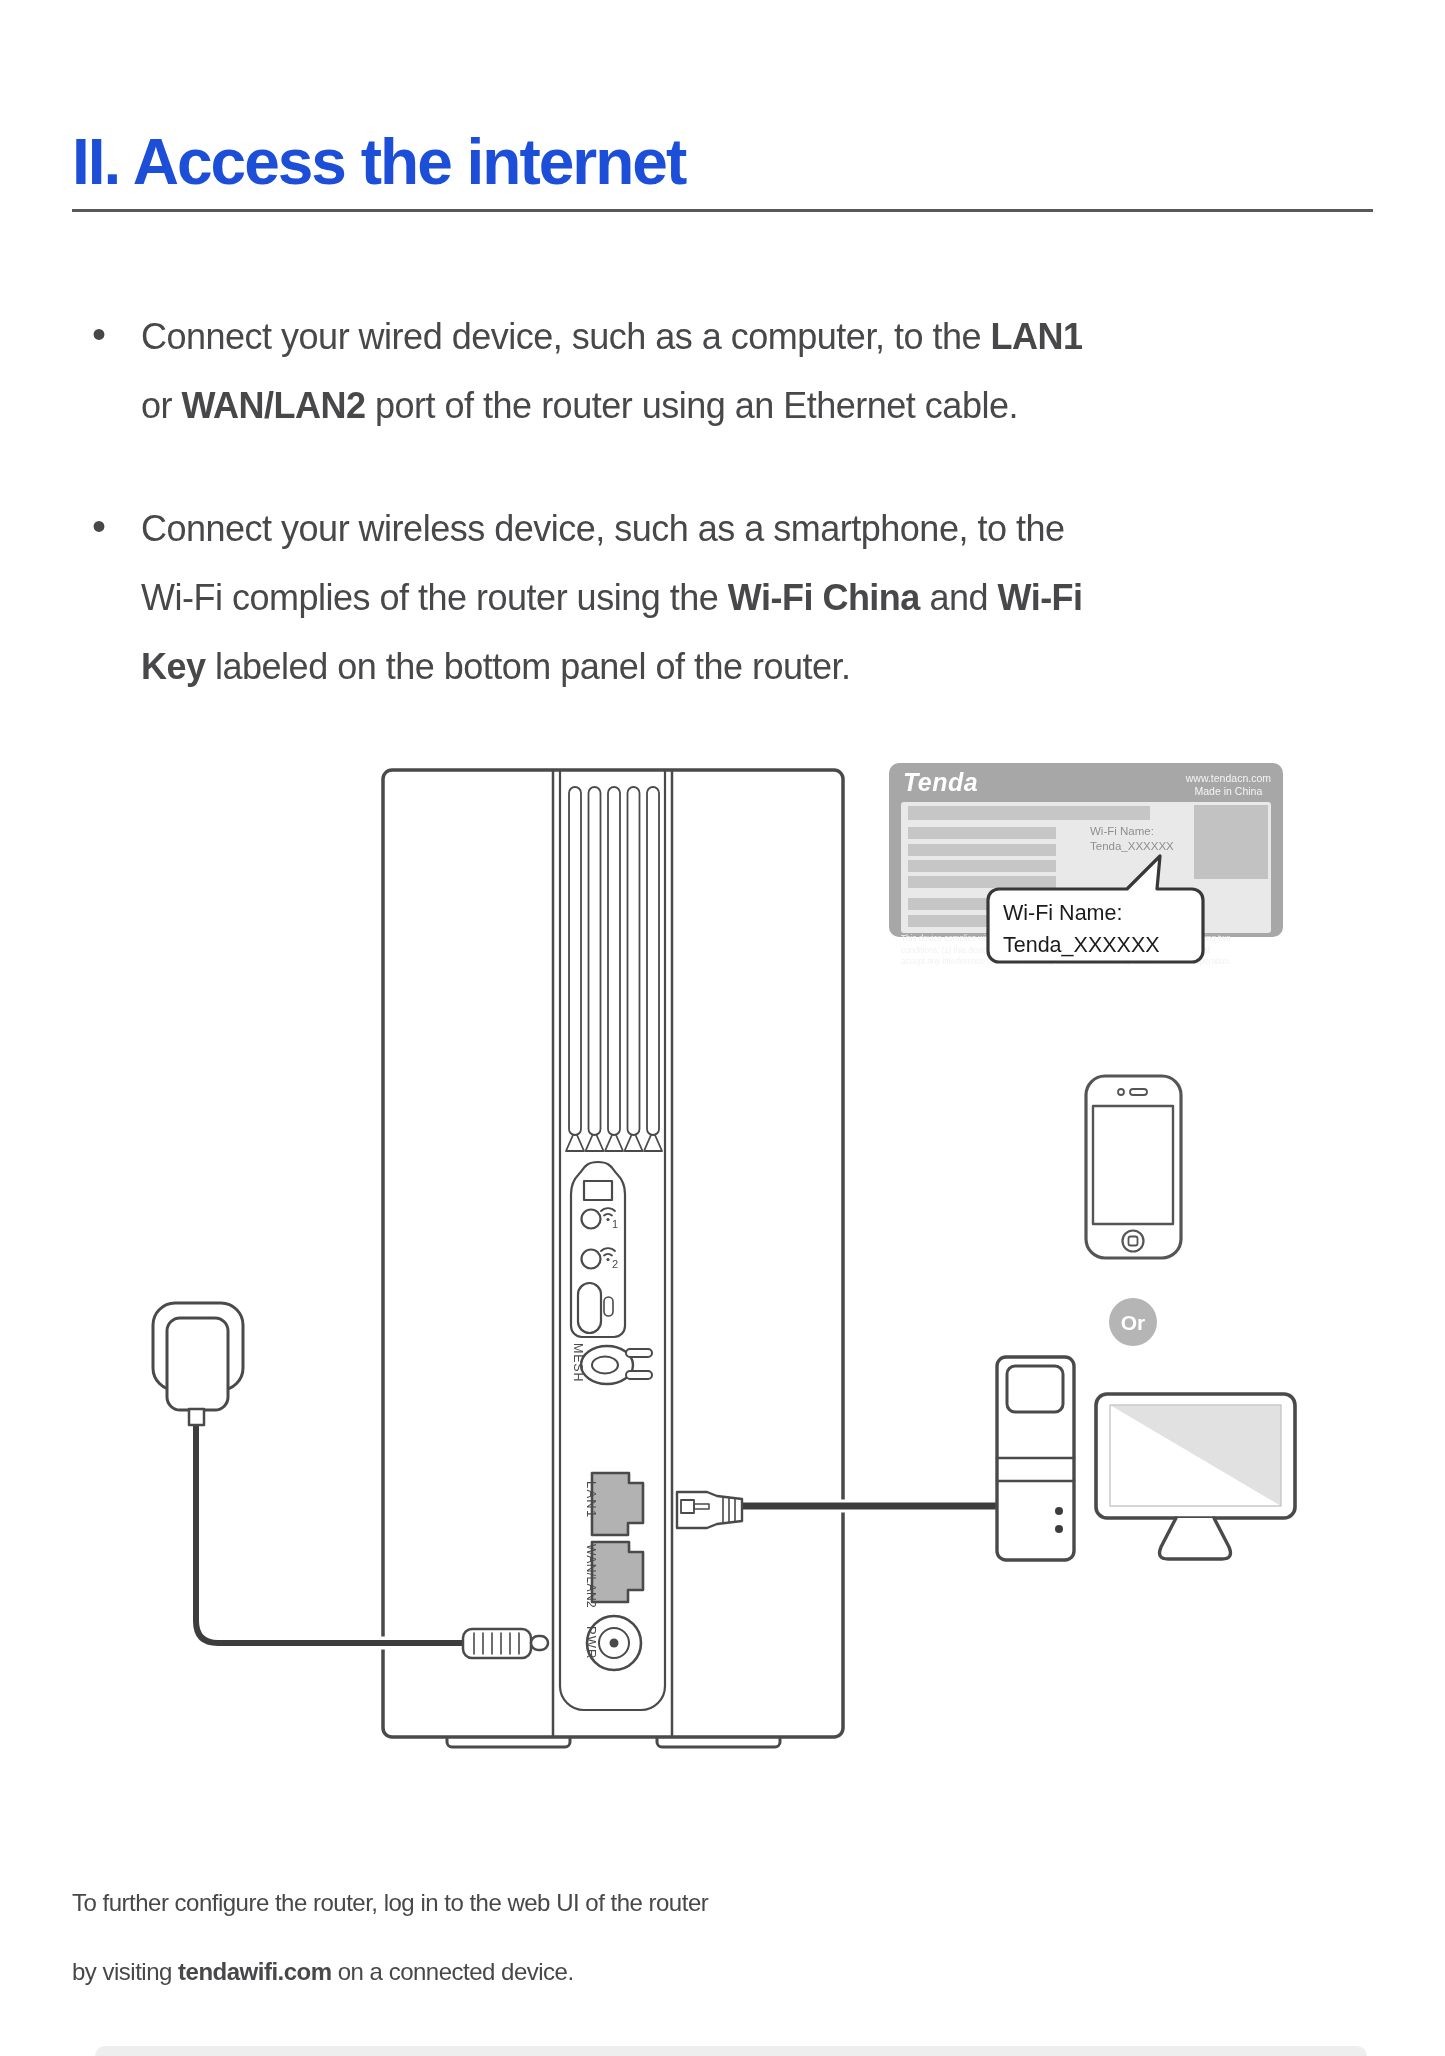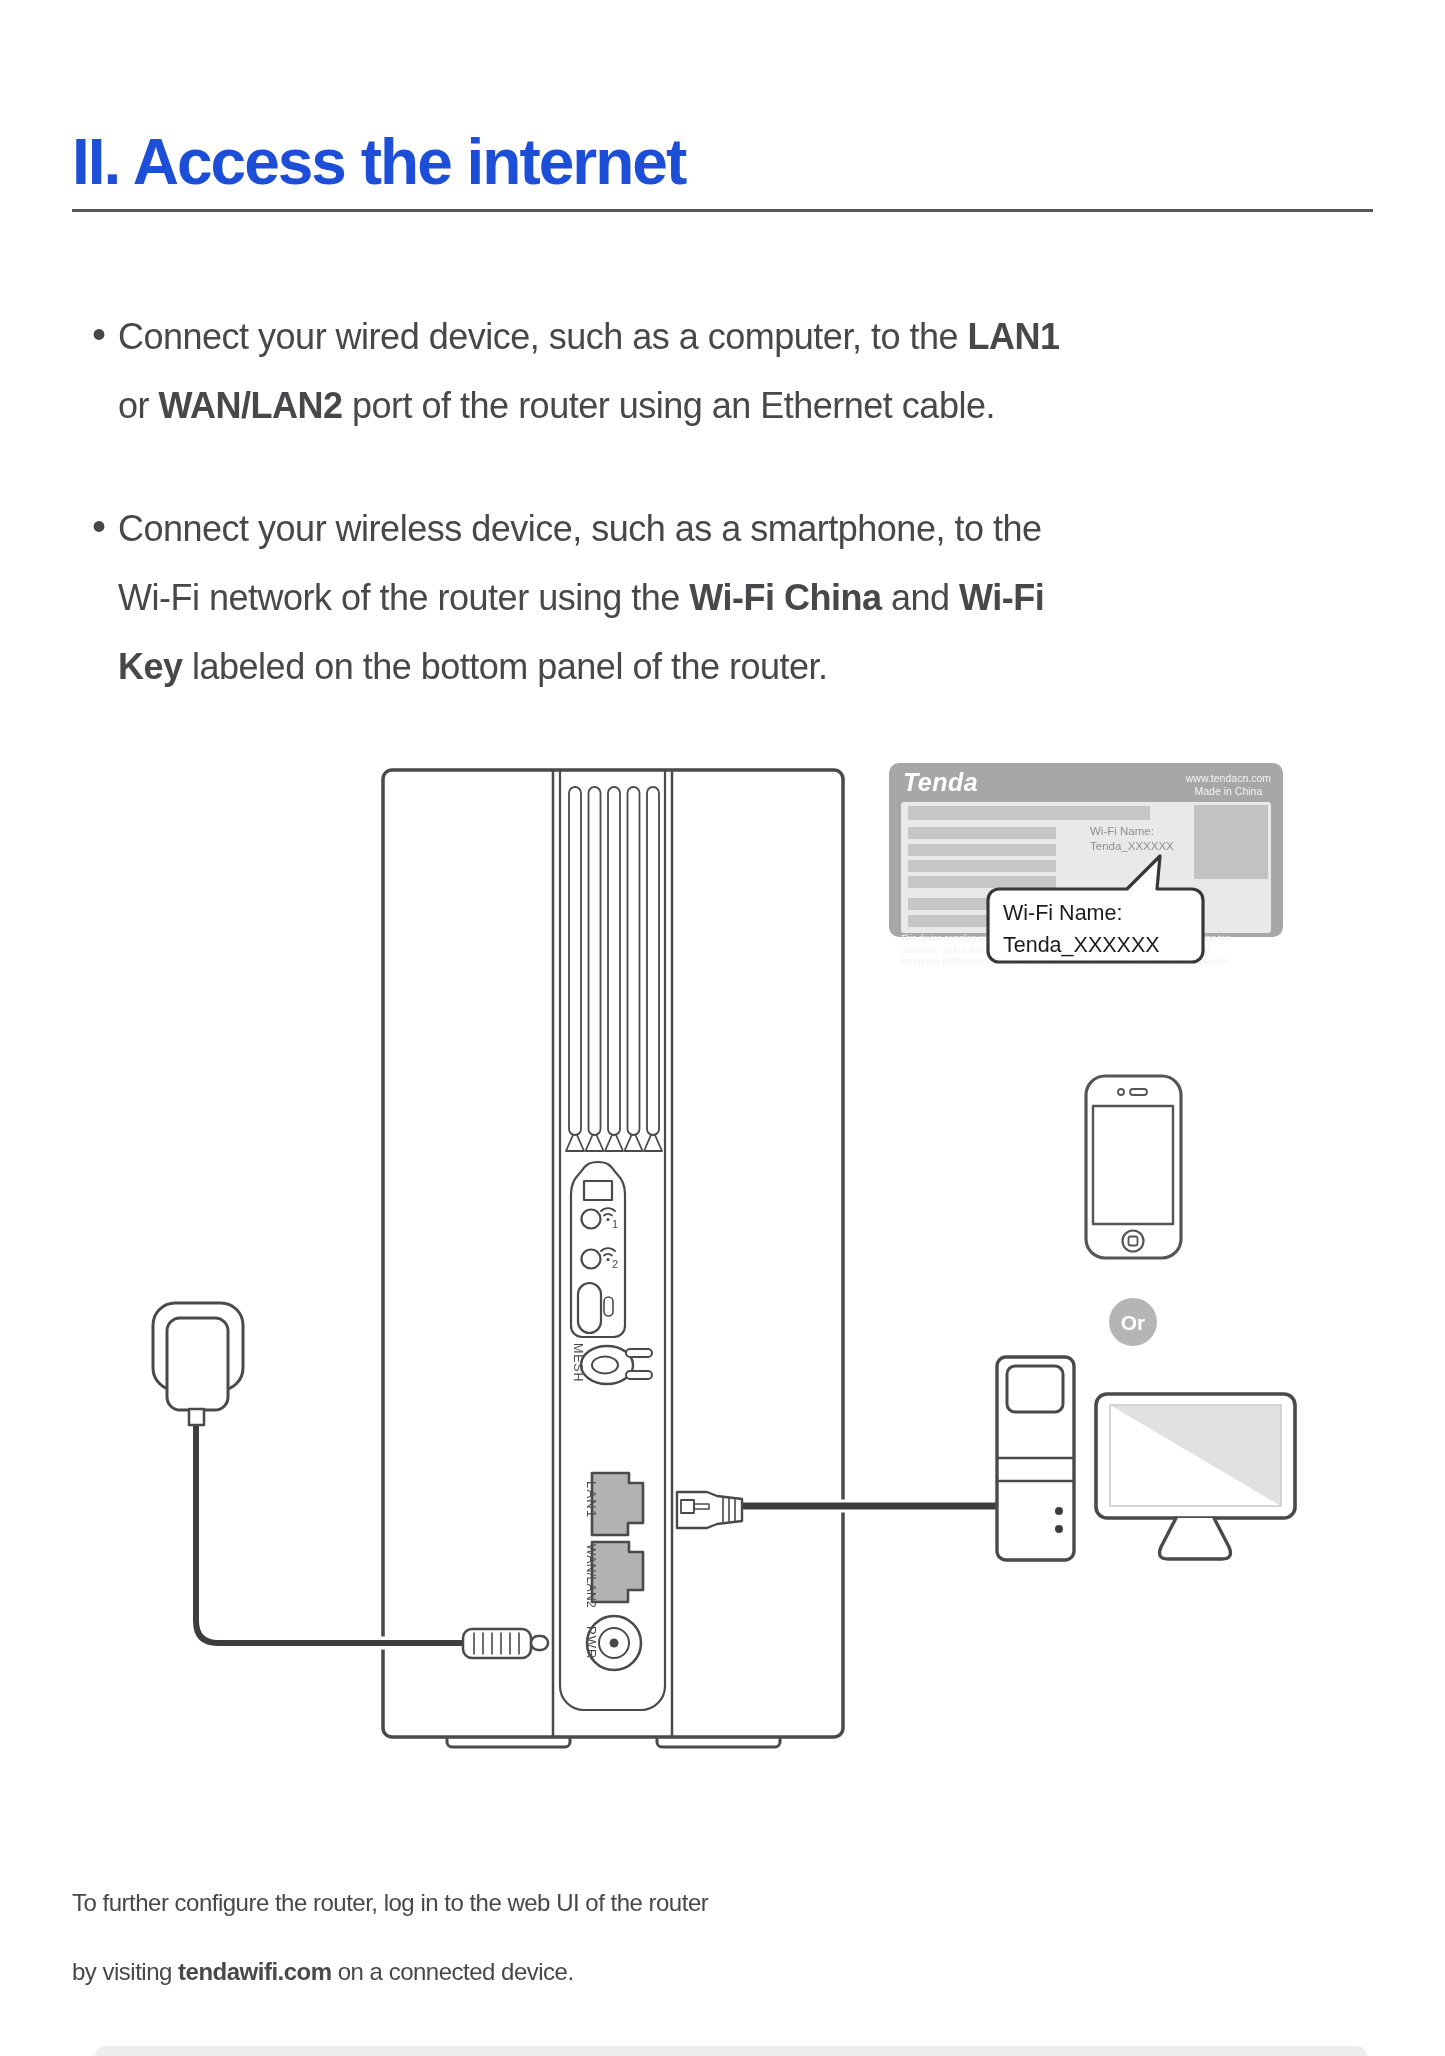--- a/index.html
+++ b/index.html
@@ -9,21 +9,21 @@
   }
   
   .title{
     position:absolute;left:72px;top:82px;font-size:64px;line-height:74px;
     font-weight:bold;letter-spacing:-2px;color:#1d4ed8;white-space:nowrap;
   }
   .rule{position:absolute;left:72px;top:209px;width:1301px;height:3px;background:#59595c;}
   
   .bullet{position:absolute;left:92px;font-size:36px;line-height:69px;letter-spacing:-0.5px;}
   .bullet .dot{position:absolute;left:0;top:-2px;font-size:40px;}
-  .bullet .bt{margin-left:26px;}
+  .bullet .bt{margin-left:49px;}
   .line{white-space:nowrap;}
   .b{font-weight:bold;}
   .footer-par{position:absolute;left:72px;top:1868px;font-size:24px;line-height:69px;letter-spacing:-0.5px;}
   
   .sticker{
     position:absolute;left:889px;top:763px;width:394px;height:174px;
     background:#a7a7a7;border-radius:10px;
   }
   .sticker-brand{
     position:absolute;left:14px;top:5px;font-size:25px;font-weight:bold;font-style:italic;
@@ -72,21 +72,21 @@
   <div class="bt">
     <div class="line"><span>Connect your wired device, such as a computer, to the </span><span class="b">LAN1</span></div>
     <div class="line"><span>or </span><span class="b">WAN/LAN2</span><span> port of the router using an Ethernet cable.</span></div>
   </div>
 </div>
 
 <div class="bullet" style="top:494px;">
   <span class="dot">•</span>
   <div class="bt">
     <div class="line"><span>Connect your wireless device, such as a smartphone, to the</span></div>
-    <div class="line"><span>Wi-Fi network of the router using the </span><span class="b">Wi-Fi China</span><span> and </span><span class="b">Wi-Fi</span></div>
+    <div class="line"><span>Wi-Fi complies of the router using the </span><span class="b">Wi-Fi China</span><span> and </span><span class="b">Wi-Fi</span></div>
     <div class="line"><span class="b">Key</span><span> labeled on the bottom panel of the router.</span></div>
   </div>
 </div>
 
 <div class="sticker">
   <div class="sticker-brand">Tenda</div>
   <div class="sticker-right">
     <div>www.tendacn.com</div>
     <div>Made in China</div>
   </div>

